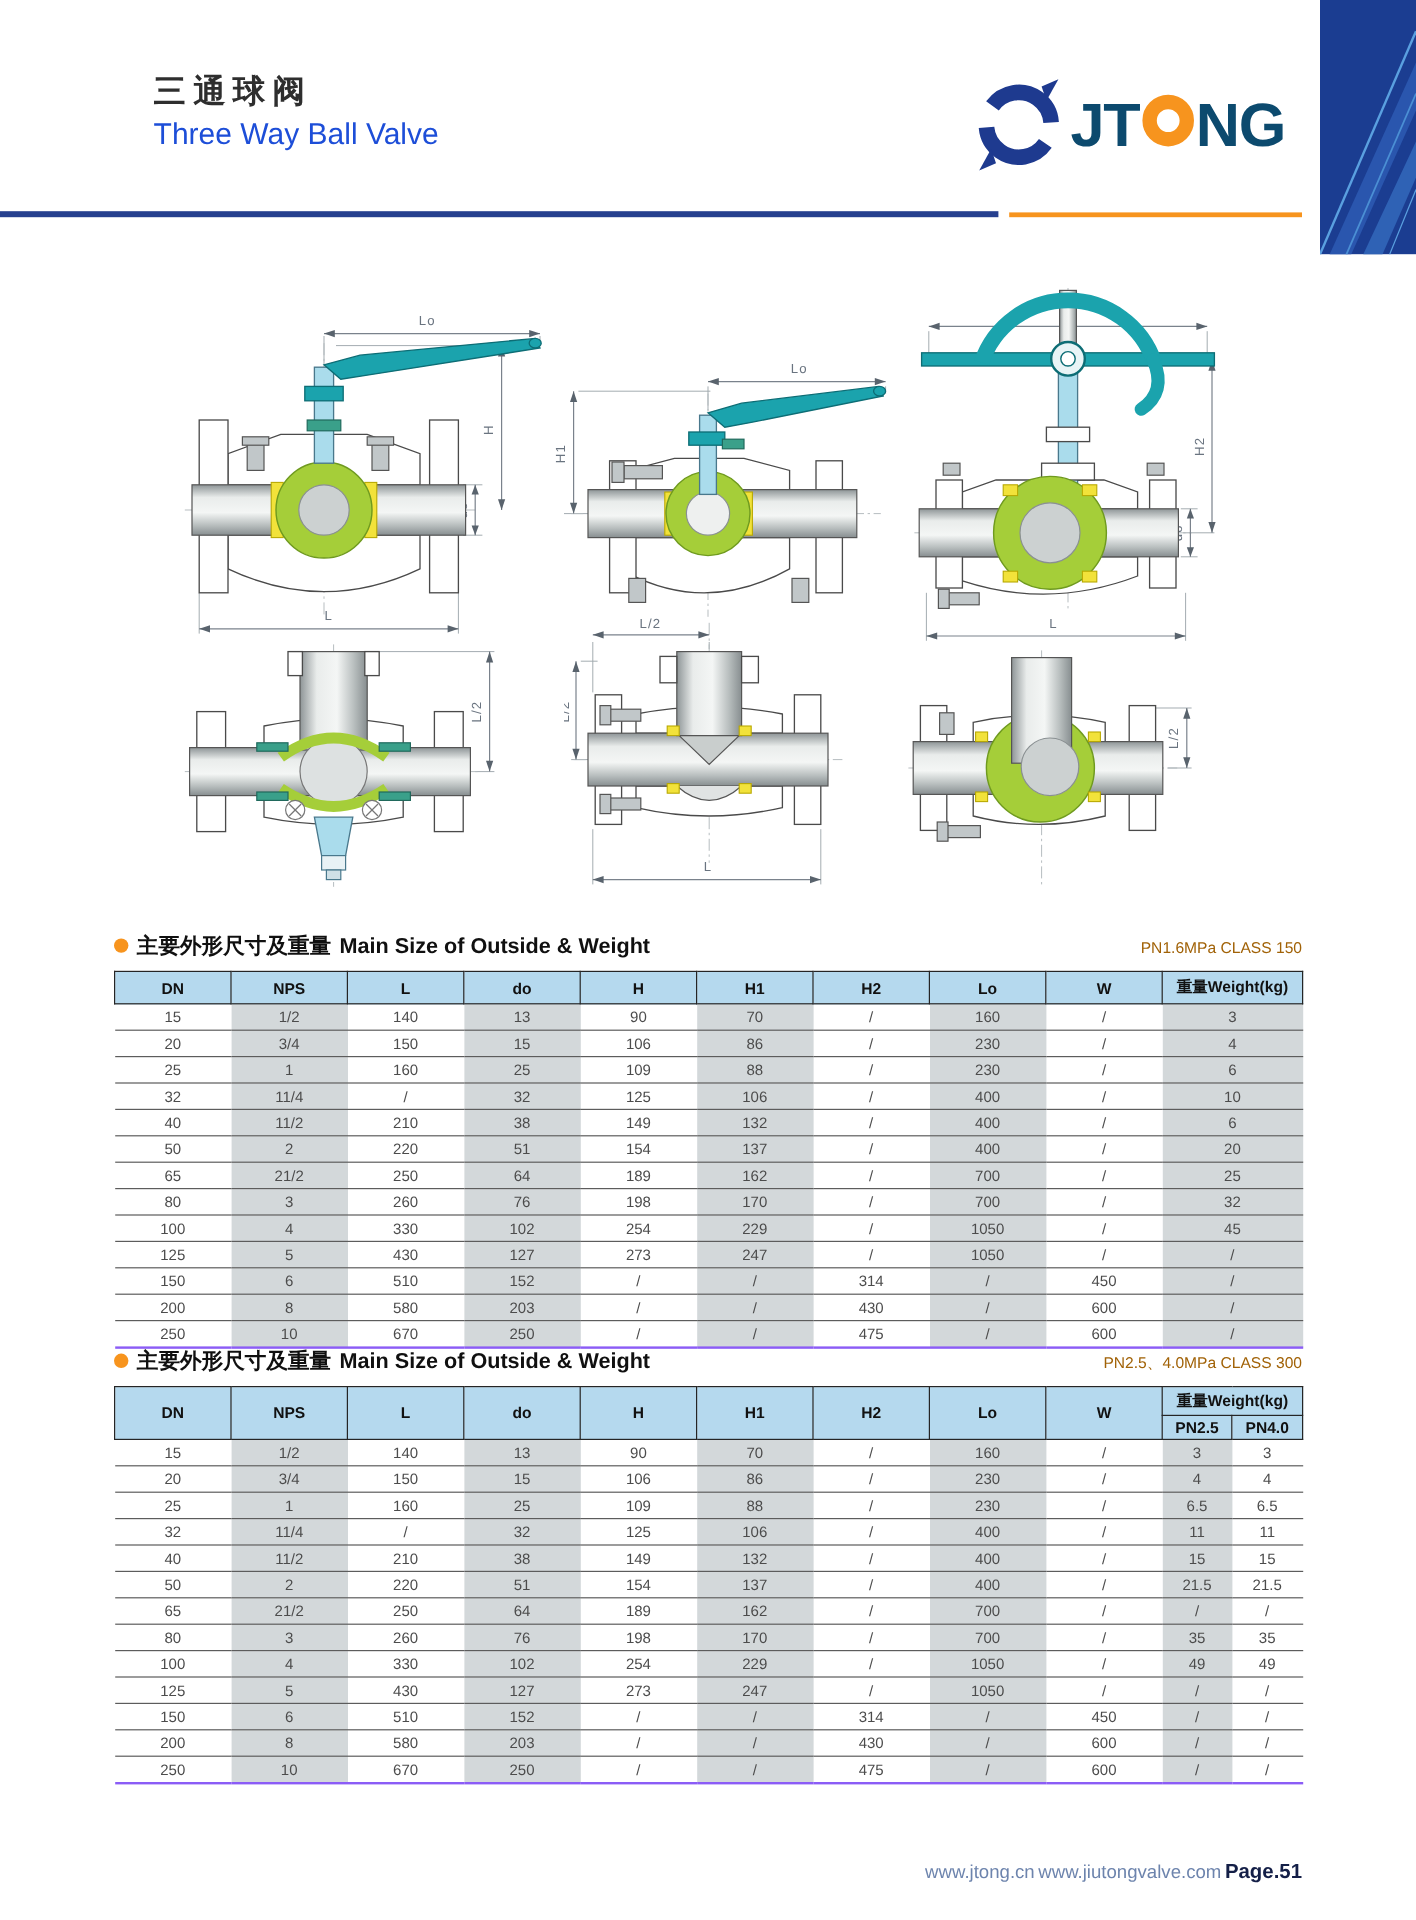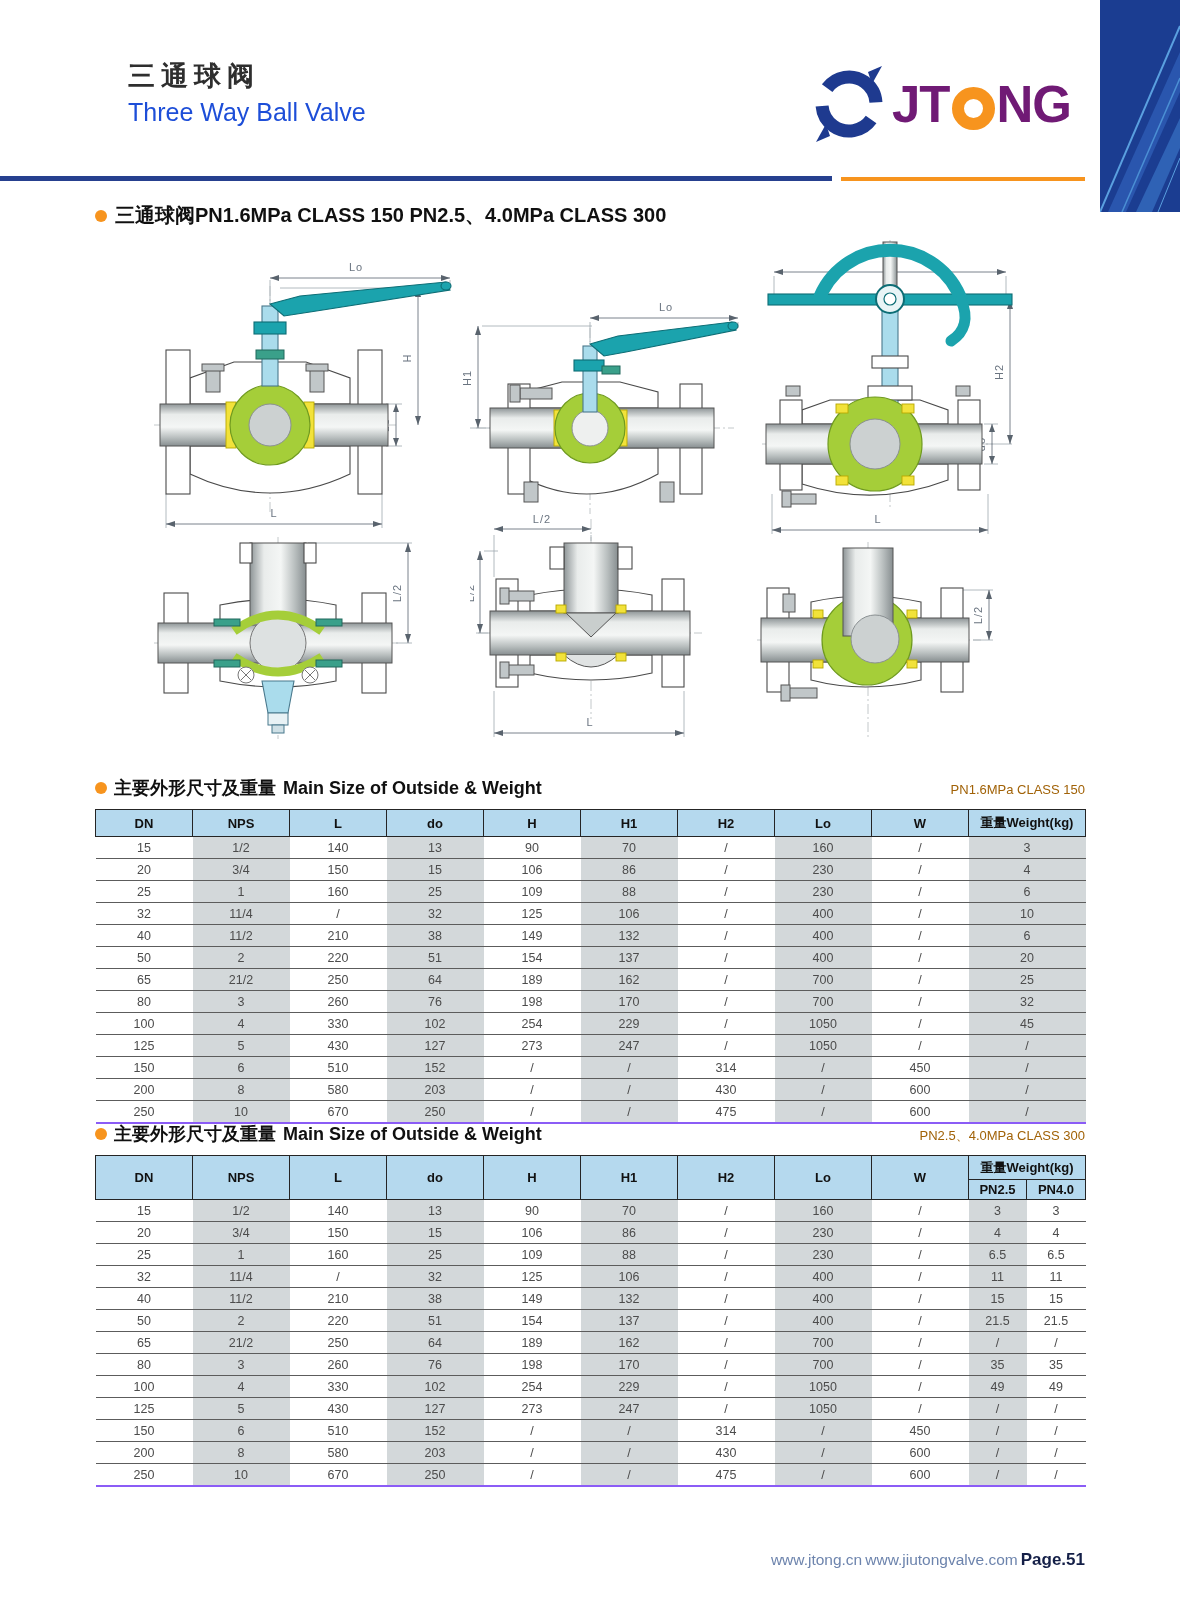--- a/index.html
+++ b/index.html
@@ -4,21 +4,21 @@
 <style>
   html,body{margin:0;padding:0;background:#9a9a9a;}
   .page{position:relative;width:1180px;height:1600px;margin:0 auto;background:#ffffff;
         font-family:"Liberation Sans","DejaVu Sans",sans-serif;overflow:hidden;}
   .abs{position:absolute;}
 
   
   .title-zh{left:128px;top:58px;font-size:27px;font-weight:600;color:#2e2e2e;letter-spacing:6px;}
   .title-en{left:128px;top:98px;font-size:25px;font-weight:400;color:#1d4ed8;}
   .logo{left:812px;top:64px;display:flex;align-items:center;}
-  .logo-text{display:flex;align-items:center;font-size:51px;font-weight:800;color:#701a75;letter-spacing:-1px;margin-left:6px;}
+  .logo-text{display:flex;font-size:51px;font-weight:800;color:#0c4a6e;letter-spacing:-1px;margin-left:6px;}
   .logo-ring{width:19px;height:19px;border:12px solid #f7941e;border-radius:50%;display:inline-block;margin:0 2px;position:relative;top:4px;}
   .rule-navy{left:0;top:176px;width:832px;height:5px;background:#26408f;}
   .rule-orange{left:841px;top:177px;width:244px;height:4px;background:#f7941e;}
   .corner{right:0;top:0;}
 
   
   .sec{left:95px;top:202px;display:flex;align-items:center;gap:8px;font-size:20px;font-weight:700;color:#101010;}
   .bullet{width:12px;height:12px;border-radius:50%;background:#f7941e;flex:0 0 auto;}
 
   
@@ -102,24 +102,20 @@
     <polygon points="8,212 80,52 80,92 26,212" fill="#2a56ae"></polygon>
     <polygon points="36,212 80,118 80,148 52,212" fill="#2f62b5"></polygon>
     <line x1="0" y1="212" x2="80" y2="26" stroke="#5aa0e0" stroke-width="2"></line>
     <line x1="22" y1="212" x2="80" y2="78" stroke="#4b8fd4" stroke-width="1.5"></line>
     <line x1="58" y1="212" x2="80" y2="158" stroke="#5aa0e0" stroke-width="1"></line>
   </svg>
 
   <div class="abs rule-navy"></div>
   <div class="abs rule-orange"></div>
 
-  <div class="abs sec">
-    <span class="bullet"></span>
-    <span>三通球阀PN1.6MPa CLASS 150 PN2.5、4.0MPa CLASS 300</span>
-  </div>
 
   <svg class="abs" style="left:150px;top:258px" width="320" height="280" viewBox="0 0 320 280">
     <g class="ext">
       <line x1="120" y1="22" x2="120" y2="46"></line>
         <line x1="300" y1="22" x2="300" y2="30"></line>
       <line x1="130" y1="30" x2="276" y2="30"></line>
       <line x1="16" y1="236" x2="16" y2="270"></line>
         <line x1="232" y1="236" x2="232" y2="270"></line>
       <line x1="236" y1="146" x2="252" y2="146"></line>
         <line x1="236" y1="188" x2="252" y2="188"></line>

